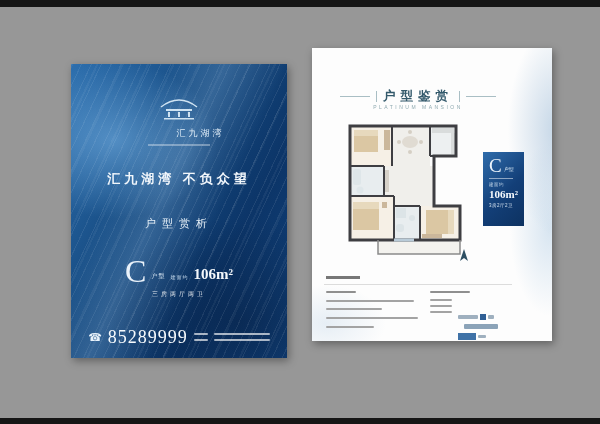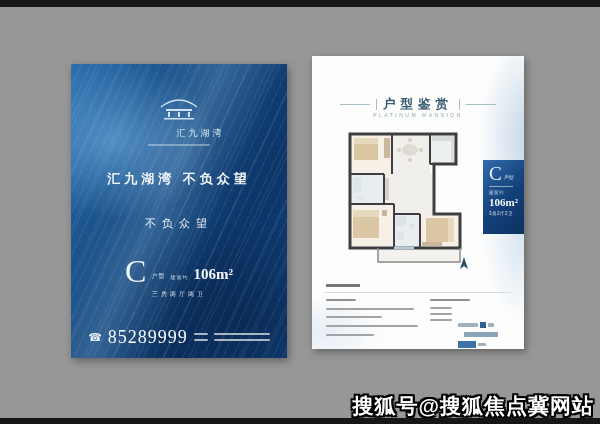--- a/index.html
+++ b/index.html
@@ -42,21 +42,21 @@
     font-size:6px;letter-spacing:3px;color:rgba(255,255,255,.85);}
   .hotline{position:absolute;top:264px;left:0;width:216px;display:flex;
     justify-content:center;align-items:center;gap:6px;}
   .phone-ic{font-size:11px;color:#eaf3fb;line-height:1;}
   .phone-num{font-family:"Liberation Serif","DejaVu Serif",serif;font-size:18px;
     font-weight:normal;letter-spacing:1px;color:#f6fafd;line-height:1;}
   .wcol{display:flex;flex-direction:column;gap:4px;}
   .wbar{height:2px;background:rgba(255,255,255,.65);border-radius:1px;}
 
   
-  .poster-right{position:absolute;left:312px;top:56px;width:212px;height:293px;
+  .poster-right{position:absolute;left:312px;top:48px;width:240px;height:293px;
     background:
       radial-gradient(ellipse 70px 150px at 102% 28%, rgba(140,175,208,.50), transparent 70%),
       radial-gradient(ellipse 55px 120px at 99% 62%, rgba(165,197,224,.42), transparent 72%),
       radial-gradient(ellipse 85px 55px at 6% 94%, rgba(178,203,226,.30), transparent 70%),
       #fdfdfd;
     box-shadow:2px 3px 8px rgba(0,0,0,.35);overflow:hidden;}
   .pr-header{position:absolute;top:40px;left:0;width:212px;display:flex;
     justify-content:center;align-items:center;gap:6px;}
   .h-line{width:30px;height:1px;background:#a9bec4;}
   .h-tick{width:1px;height:11px;background:#a9bec4;}
@@ -112,21 +112,21 @@
             <rect x="22" y="14" width="2" height="5" fill="#cfe3f2"></rect>
             <rect x="32" y="14" width="2" height="5" fill="#cfe3f2"></rect>
             <rect x="8" y="20" width="30" height="1.5" fill="#cfe3f2"></rect>
           </svg>
         </span>
         <div class="logo-name">汇九湖湾</div>
         <div class="logo-sub"></div>
       </div>
 
       <div class="slogan">汇九湖湾  不负众望</div>
-      <div class="section-title">不负众望</div>
+      <div class="section-title">户型赏析</div>
 
       <div class="unit-row">
         <span class="unit-letter">C</span>
         <span class="unit-type">户型</span>
         <span class="unit-note">建面约</span>
         <span class="unit-area">106m²</span>
       </div>
       <div class="unit-rooms">三房两厅两卫</div>
 
       <div class="hotline">
@@ -232,16 +232,15 @@
     </div>
     <div class="logo-mark" style="left:152px;top:276px">
       <span class="lm-wide"></span>
     </div>
     <div class="logo-mark" style="left:146px;top:285px">
       <span class="lm-blk"></span>
         <span class="lm-bar" style="width:8px;height:3px"></span>
     </div>
   </div>
 
-  <div class="watermark">搜狐号@搜狐焦点冀网站</div>
 
   <div class="edge-bar edge-bottom"></div>
 </div>
 
 </body></html>

